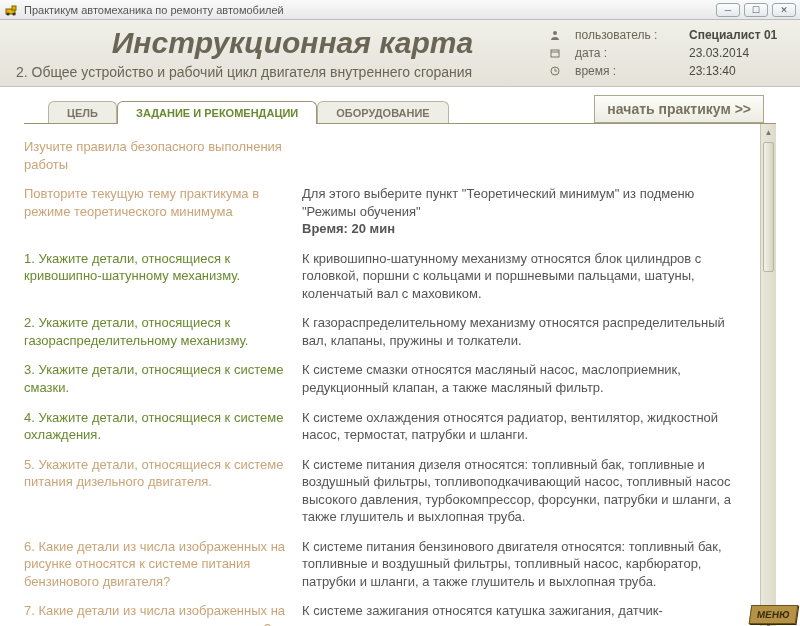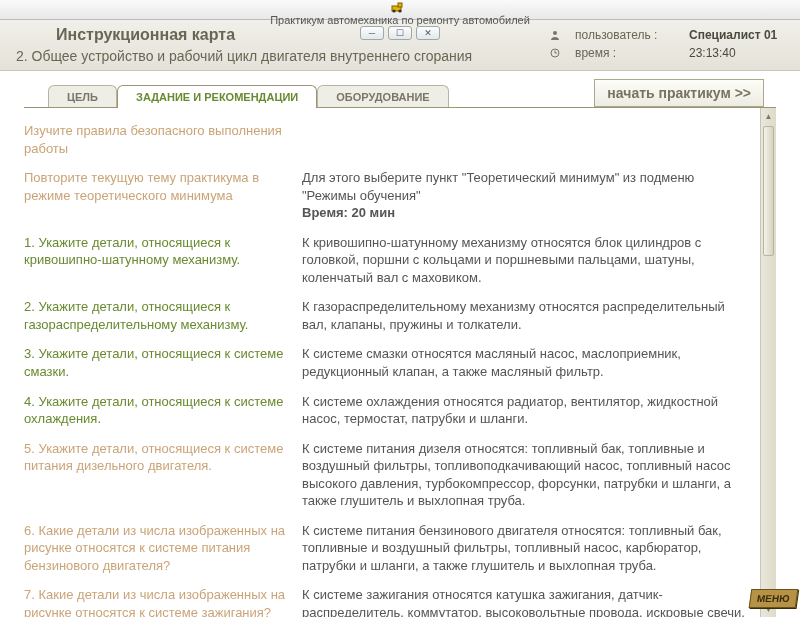--- a/index.html
+++ b/index.html
@@ -8,42 +8,41 @@
   
   .titlebar {
     height: 20px;
     background: linear-gradient(#fafafa, #e8e8e8);
     border-bottom: 1px solid #bbb;
     display: flex;
     align-items: center;
     padding: 0 4px;
     font-size: 11px;
     color: #555;
-    flex-direction: column;
   }
   .titlebar .icon { width: 16px; height: 16px; margin-right: 4px; display:flex; align-items:center; justify-content:center;}
   .titlebar .title { flex: 1; }
   .winbtns { display: flex; gap: 4px; }
   .winbtn {
     width: 24px; height: 14px;
     border: 1px solid #9aa; border-radius: 3px;
     background: linear-gradient(#fdfdfd,#e4e8ec);
     display:flex; align-items:center; justify-content:center;
     font-size:9px; color:#556; cursor:pointer;
   }
 
   
   .header {
     background: linear-gradient(#f0efe9 0%, #e4e2d8 100%);
     border-bottom: 1px solid #c9c6b9;
     padding: 6px 16px 6px 16px;
   }
   .hdr-top { display:flex; align-items:flex-start; }
   .hdr-left { flex:1; }
-  .hdr-title { font-size: 16px; color:#6a6656; font-weight:bold; text-align:left; margin-left:40px; margin-right:20px;}
+  .hdr-title { font-size: 30px; color:#6a6656; font-weight:bold; text-align:center; margin-left:40px; margin-right:20px;font-style:italic;}
   .hdr-sub { font-size:14px; color:#6a6656; margin-top:4px; }
   .hdr-right { font-size:12px; color:#6a6656; line-height:1.5; }
   .hdr-right .row { display:flex; align-items:center; gap:14px; }
   .hdr-right .lbl { width:100px; }
   .hdr-right .val { color:#4a4a3e; font-weight:bold; width:95px;}
   .hdr-right .val.norm { font-weight:normal;}
   .smicon { width:12px; height:12px; display:inline-flex; align-items:center; justify-content:center; color:#7a7666;}
   
   
   .tabrow {
@@ -147,20 +146,30 @@
               <circle cx="5" cy="3" r="2" fill="#7a7666"></circle>
               <path d="M1 10 C1 6 9 6 9 10 Z" fill="#7a7666"></path>
             </svg>
           </span>
         <span class="lbl">пользователь :</span>
         <span class="val">Специалист 01</span>
       </div>
       <div class="row">
         <span class="smicon">
             <svg width="10" height="10" viewBox="0 0 10 10">
+              <rect x="1" y="2" width="8" height="7" fill="none" stroke="#7a7666"></rect>
+              <line x1="1" y1="4" x2="9" y2="4" stroke="#7a7666"></line>
+            </svg>
+          </span>
+        <span class="lbl">дата :</span>
+        <span class="val norm">23.03.2014</span>
+      </div>
+      <div class="row">
+        <span class="smicon">
+            <svg width="10" height="10" viewBox="0 0 10 10">
               <circle cx="5" cy="5" r="4" fill="none" stroke="#7a7666"></circle>
               <line x1="5" y1="5" x2="5" y2="2.5" stroke="#7a7666"></line>
               <line x1="5" y1="5" x2="7" y2="5" stroke="#7a7666"></line>
             </svg>
           </span>
         <span class="lbl">время :</span>
         <span class="val norm">23:13:40</span>
       </div>
     </div>
   </div>

